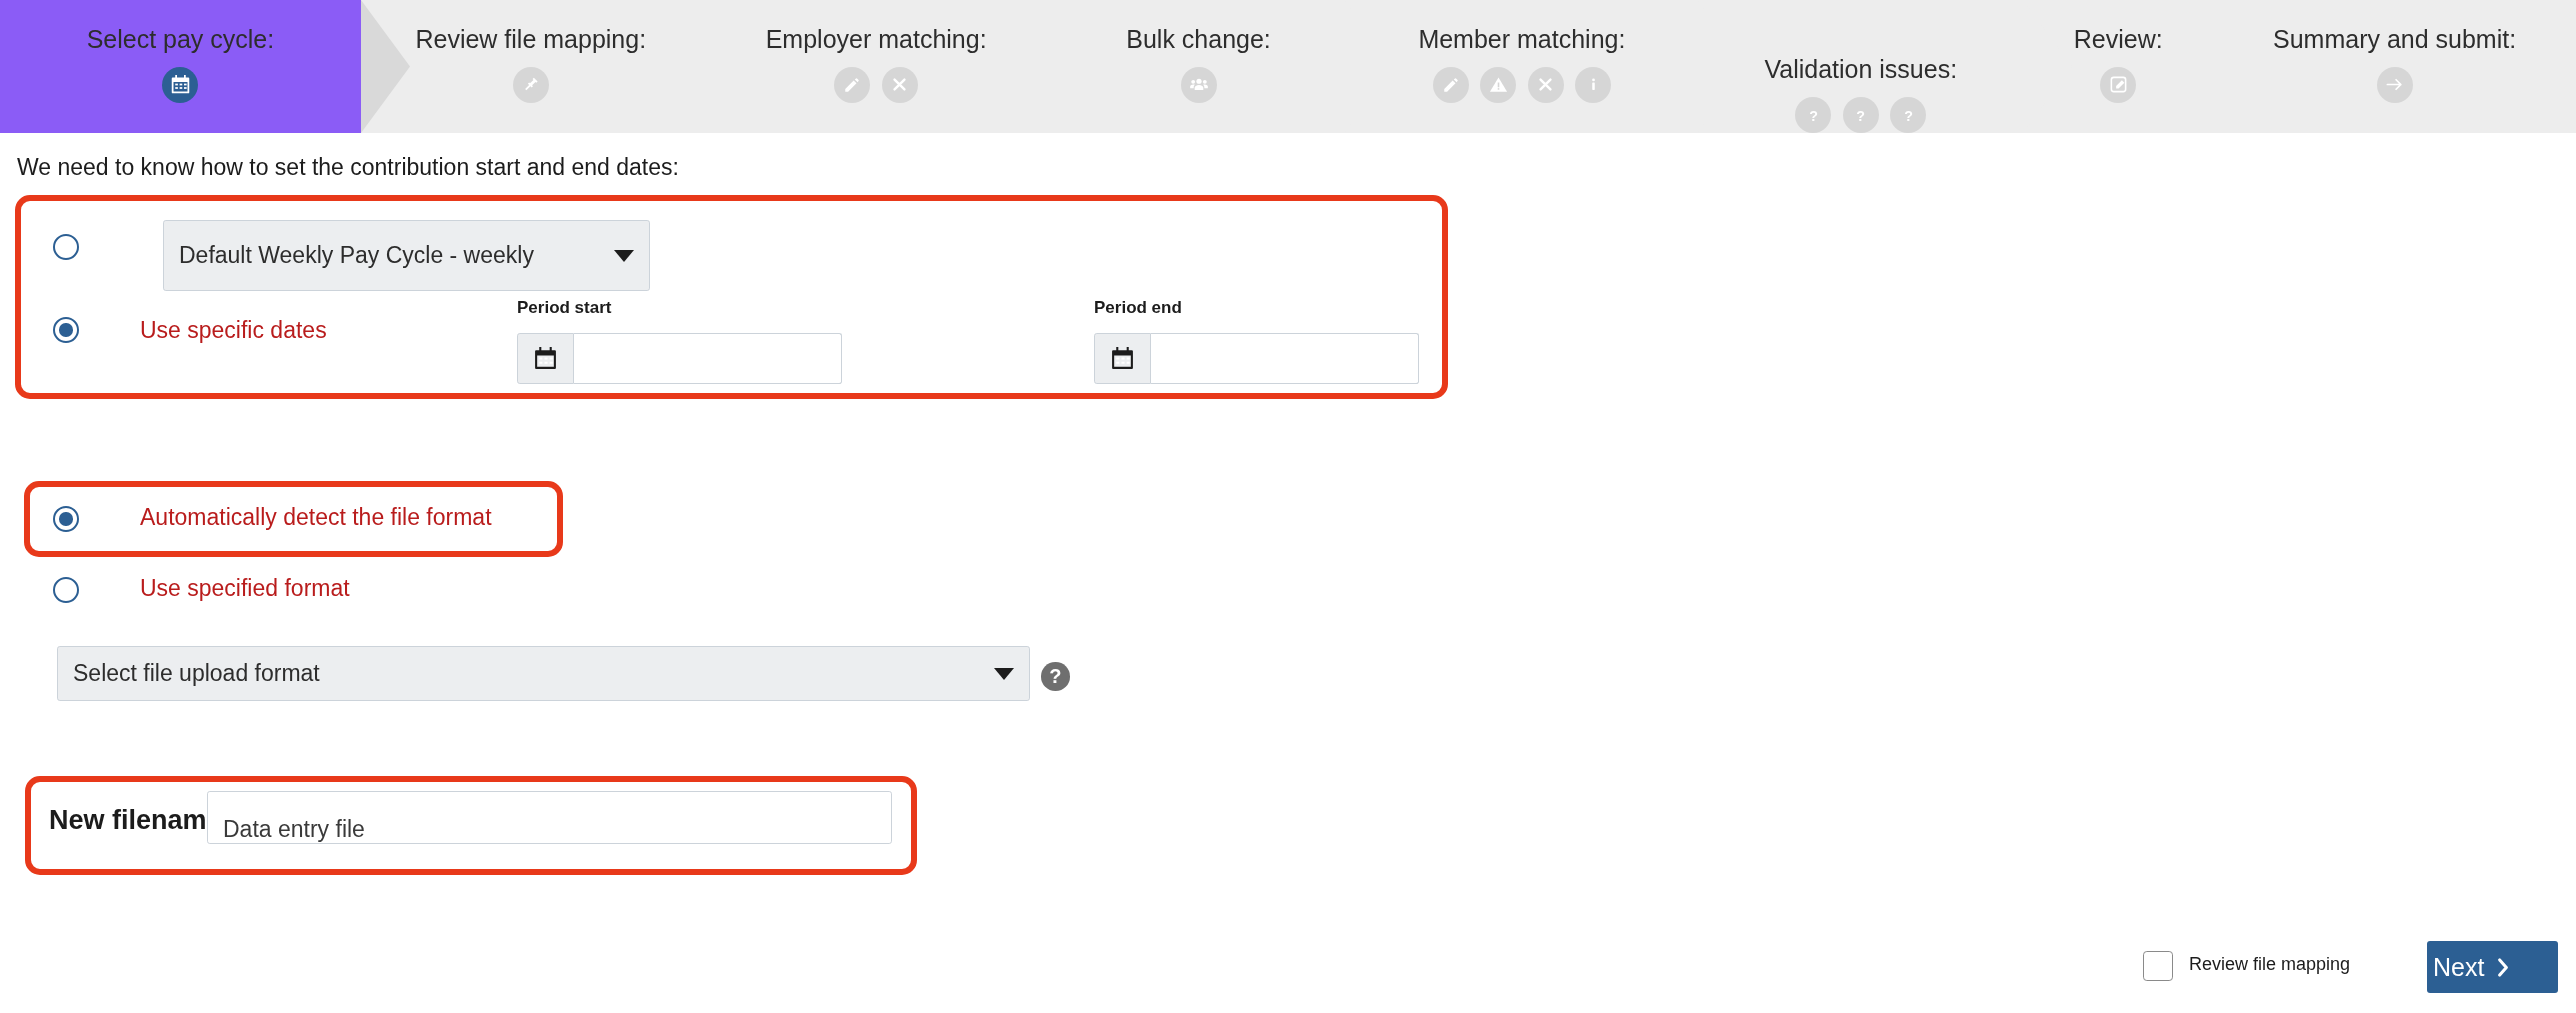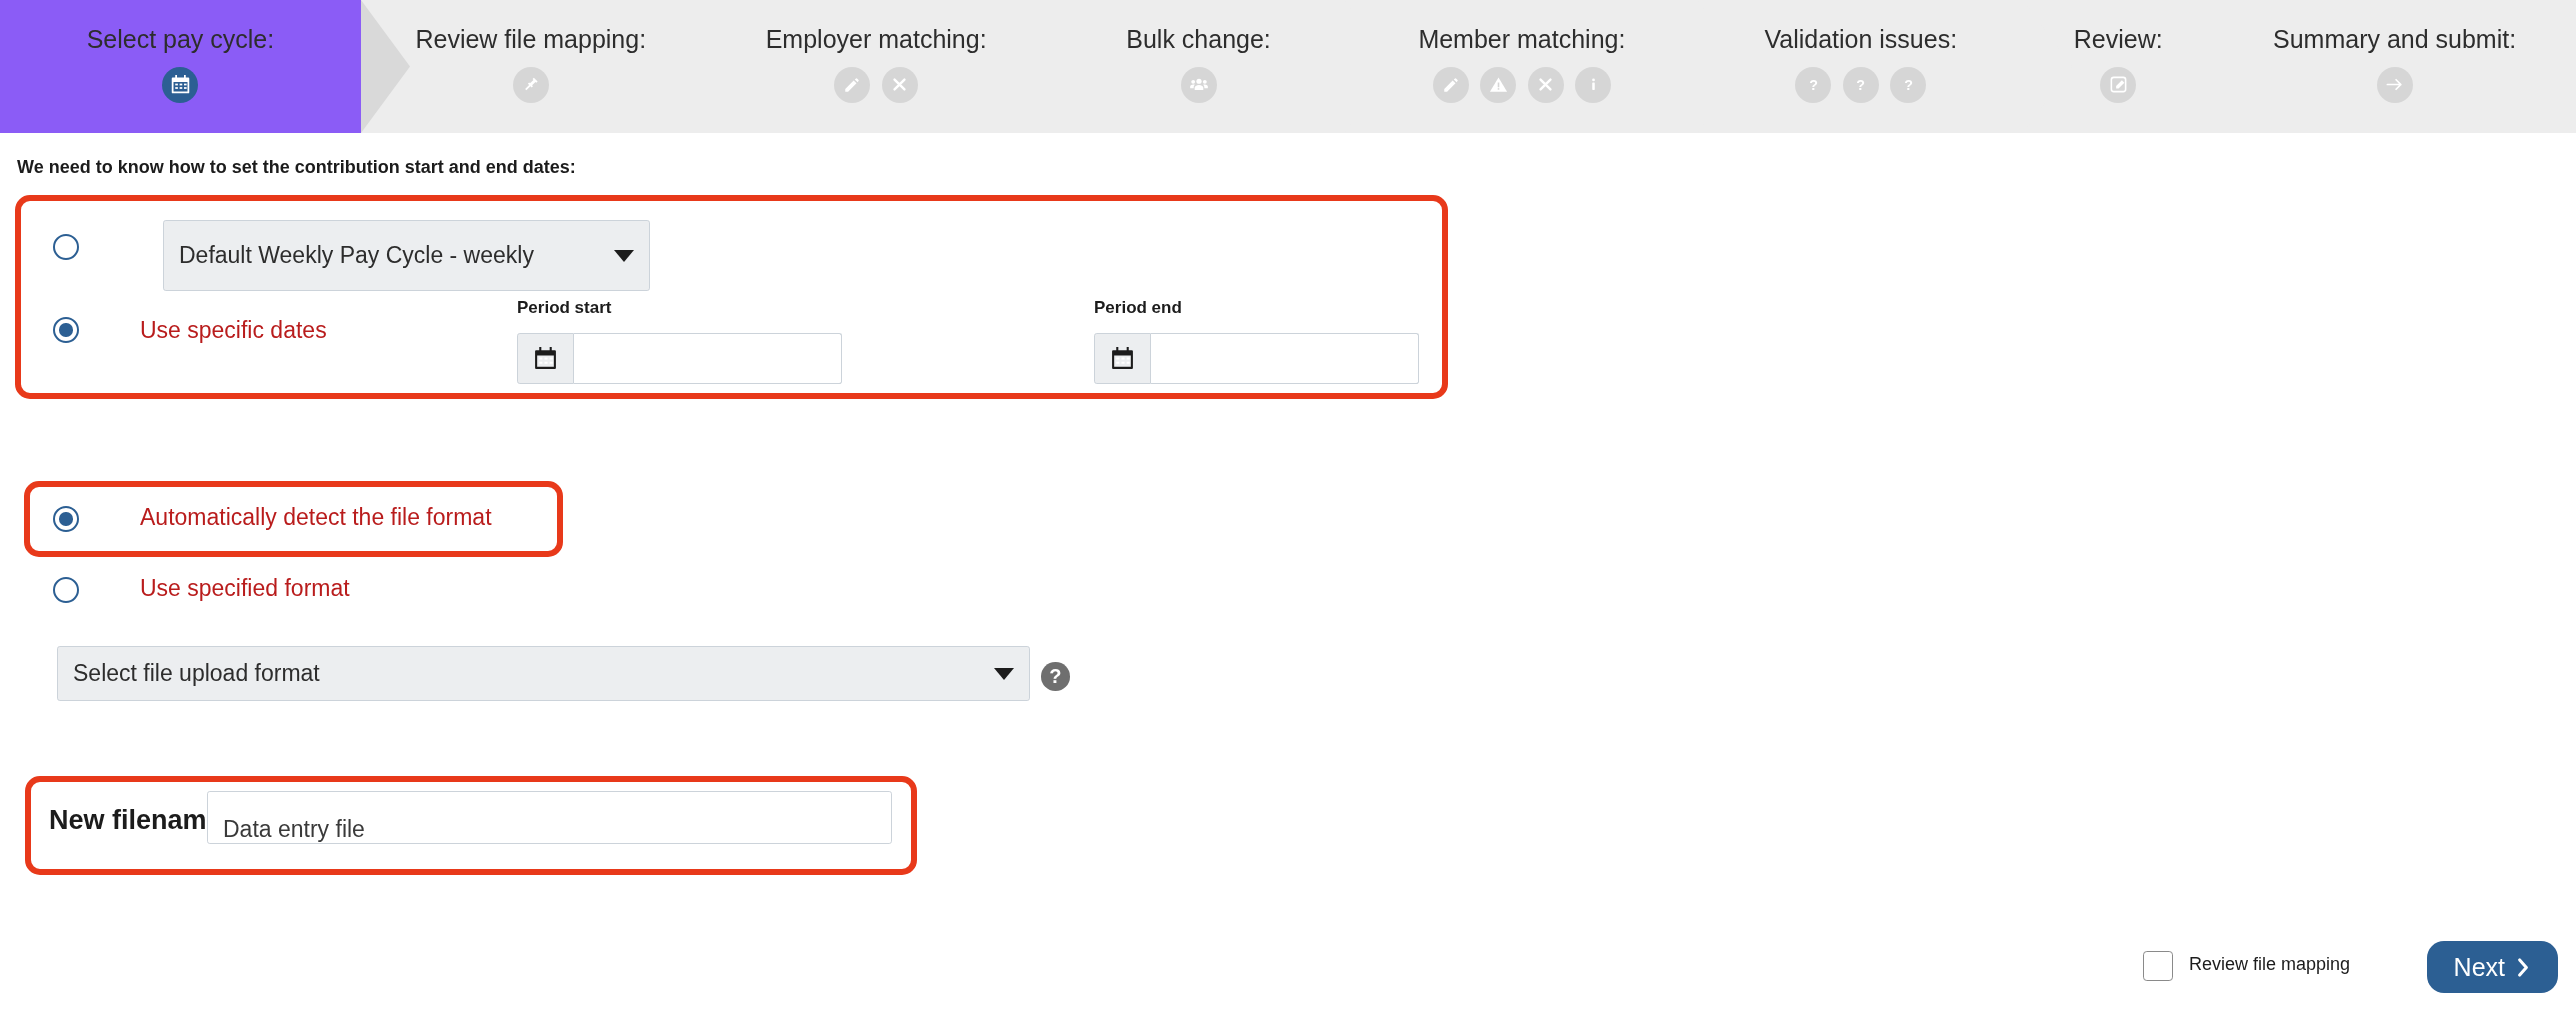--- a/index.html
+++ b/index.html
@@ -82,24 +82,23 @@
     justify-content: center;
     color: #ffffff;
   }
   .sicon.blue { background: #2c5f93; }
   .sicon svg { display: block; }
 
   
   .intro {
     position: absolute;
     left: 17px; top: 154px;
-    font-size: 18px;
+    font-size: 23px;
     line-height: 26.6px;
     color: #1c1c1c;
-    font-weight: bold;
   }
 
   .hl {
     position: absolute;
     border: 6.6px solid #e8391a;
     border-radius: 15px;
     background: transparent;
     pointer-events: none;
     z-index: 10;
   }
@@ -211,26 +210,26 @@
     border: 1.9px solid #8a8a8a;
     border-radius: 3.8px;
     background: #ffffff;
   }
   .cblabel { position: absolute; font-size: 18px; color: #1c1c1c; }
   .nextbtn {
     position: absolute;
     background: #2c5f93;
     color: #ffffff;
     border: none;
-    border-radius: 17px;
+    border-radius: 3px;
     font-size: 25px;
     font-family: "Liberation Sans", sans-serif;
     display: flex;
     align-items: center;
-    justify-content: center;
+    justify-content: flex-start;
     gap: 11.4px;
     cursor: pointer;
   }
 </style>
 </head>
 <body>
 
 <div class="stepbar">
     <div class="step active" style="width: 361px; z-index: 20;">
       <div class="chev-right"><svg width="49" height="133" viewBox="0 0 52 140" preserveAspectRatio="none">
@@ -333,21 +332,21 @@
           </svg>
         </span>
         <span class="sicon">
           <svg width="15" height="17" viewBox="0 0 24 24" fill="currentColor">
             <circle cx="12" cy="4.6" r="2.2"></circle>
             <rect x="10" y="8.6" width="4" height="12" rx="1"></rect>
           </svg>
         </span>
       </div>
     </div>
-    <div class="step" style="width: 325px; z-index: 15;">
+    <div class="step" style="width: 325px; z-index: 15; justify-content: flex-end;">
       <div class="chev-right"><svg width="49" height="133" viewBox="0 0 52 140" preserveAspectRatio="none">
           <path d="M0 0 L52 70 L0 140 Z" fill="#ededed"></path>
         </svg></div>
       <div class="chev-line"><svg width="49" height="133" viewBox="0 0 52 140" preserveAspectRatio="none">
           <path d="M1 2 L50 70 L1 138" fill="none" stroke="#d8d8d8" stroke-width="2"></path>
         </svg></div>
       <div class="step-label">Validation issues:</div>
       <div class="step-icons">
         <span class="sicon">
           <svg width="19" height="19" viewBox="0 0 24 24">

